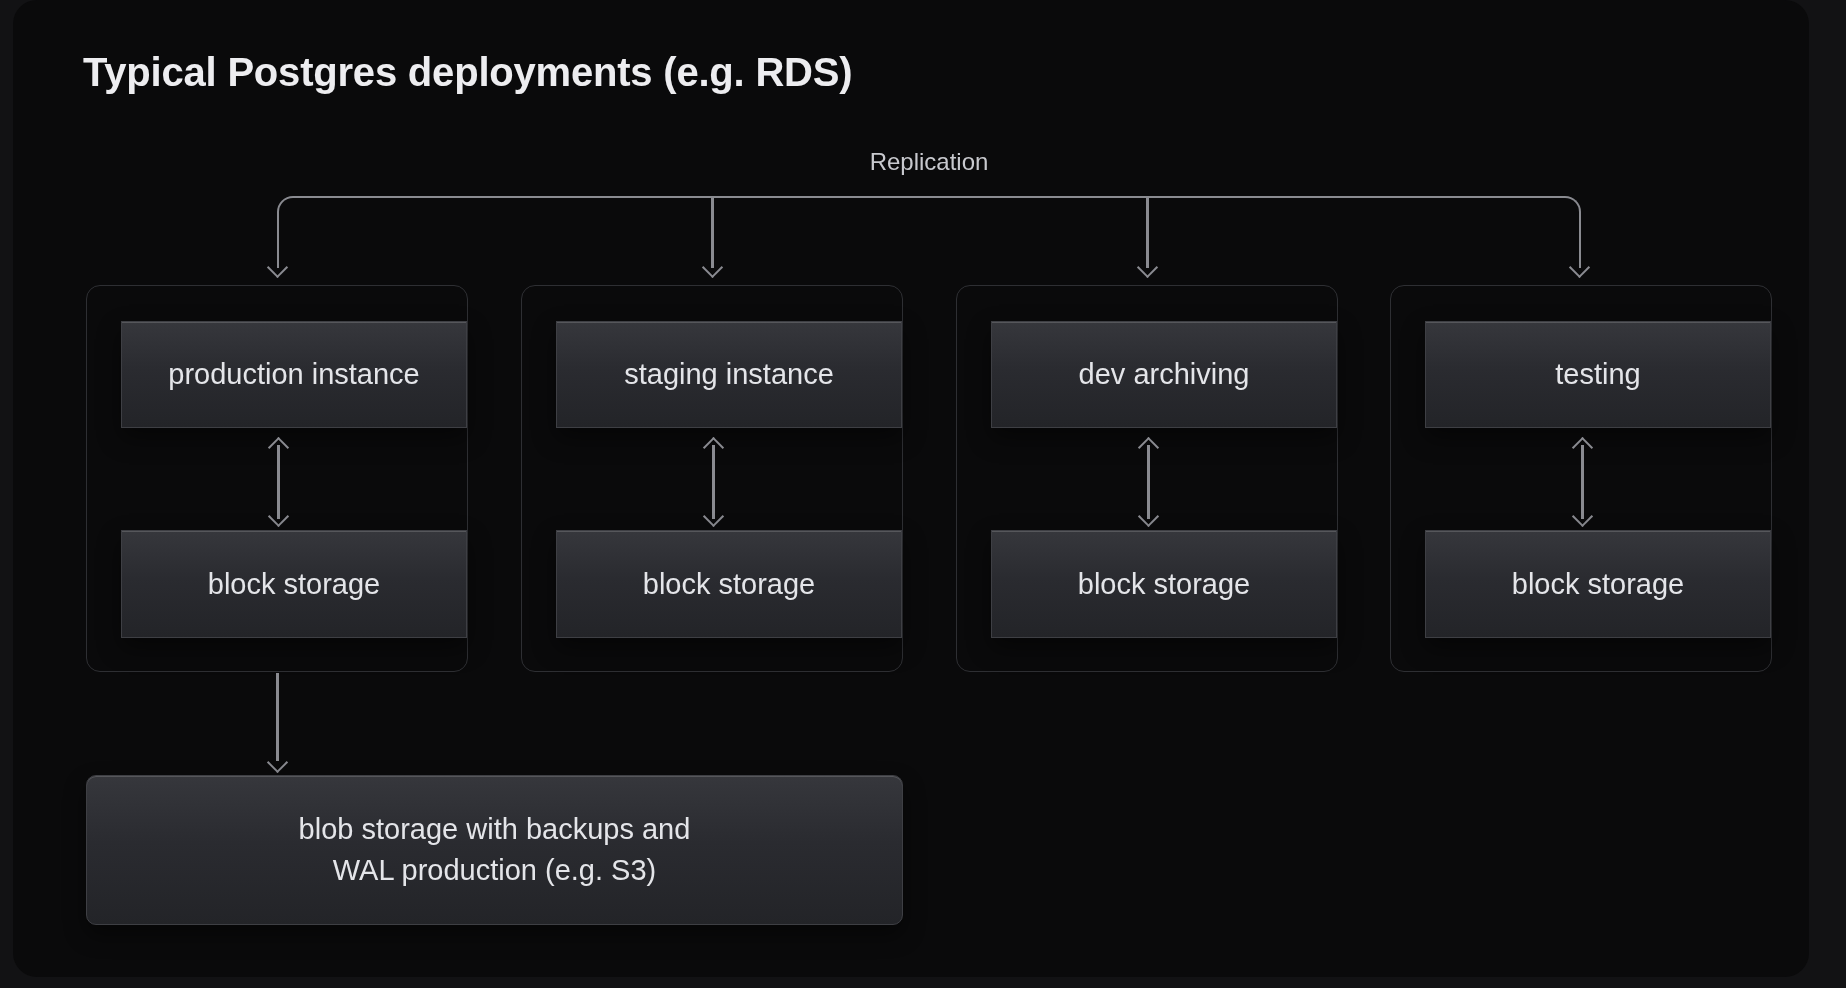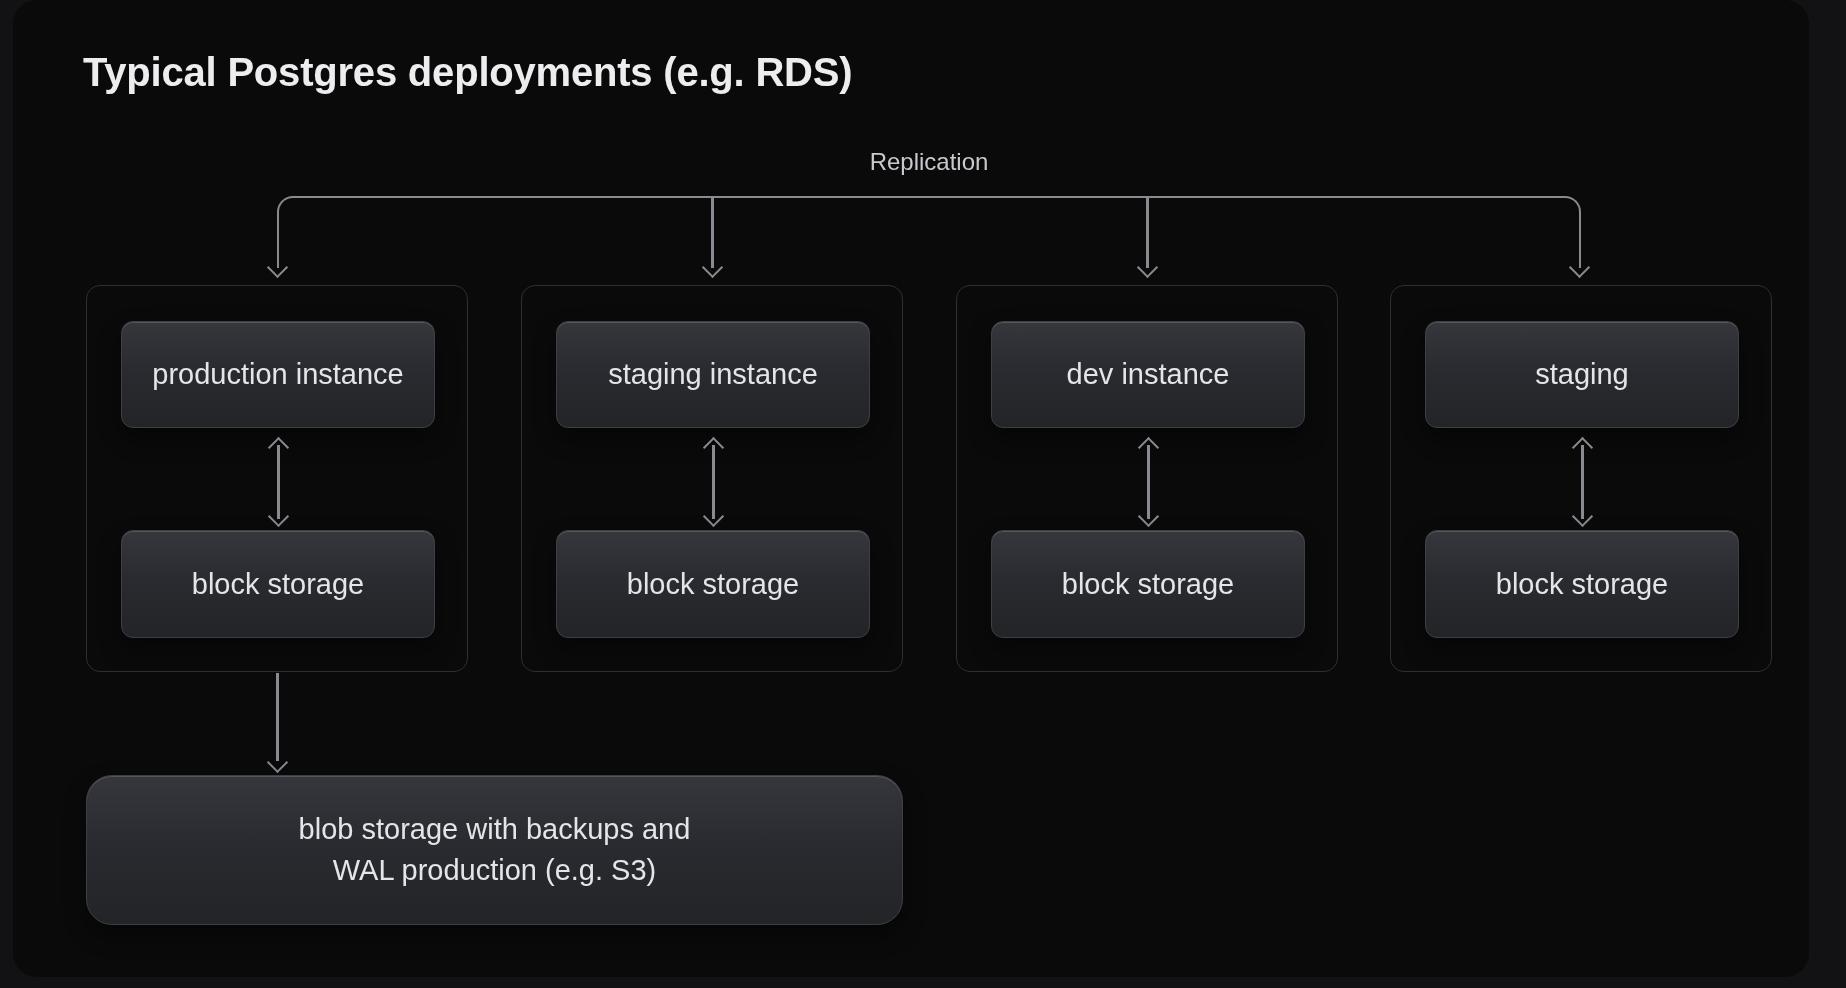--- a/index.html
+++ b/index.html
@@ -70,22 +70,22 @@
   .group{
     position:absolute;
     top:285px;
     width:382px; height:387px;
     border:1.5px solid var(--group-border);
     border-radius:14px;
     background:transparent;
   }
   .node{
     position:absolute;
-    left:34px; width:314px; height:107px;
-    border-radius:12px;
+    left:34px; width:346px; height:107px;
+    border-radius:0;
     background:linear-gradient(180deg, var(--node-top) 0%, var(--node-mid) 45%, var(--node-bottom) 100%);
     border:1px solid #3e3f44;
     box-shadow: inset 0 1px 0 rgba(255,255,255,0.16), 0 10px 22px rgba(0,0,0,0.45);
     display:flex; align-items:center; justify-content:center;
     color:var(--label-text);
     font-size:29px;
   }
   .node.instance{ top:35px; }
   .node.storage{ top:244px; height:108px; }
 
@@ -110,21 +110,21 @@
     position:absolute; left:7px; top:0;
     width:2.5px; height:88px;
     background:var(--line);
   }
   .blob-arrow .chev.down{ bottom:3px; left:1px; }
 
   .blob{
     position:absolute;
     left:73px; top:775px;
     width:817px; height:150px;
-    border-radius:26px;
+    border-radius:10px;
     background:linear-gradient(180deg, var(--node-top) 0%, var(--node-mid) 45%, var(--node-bottom) 100%);
     border:1px solid #3e3f44;
     box-shadow: inset 0 1px 0 rgba(255,255,255,0.16), 0 10px 22px rgba(0,0,0,0.45);
     display:flex; flex-direction:column;
     align-items:center; justify-content:center;
     color:var(--label-text);
     font-size:29px;
     line-height:41px;
     text-align:center;
   }
@@ -160,31 +160,31 @@
     <div class="node instance">staging instance</div>
     <div class="varrow">
       <div class="chev up"></div>
       <div class="vline"></div>
       <div class="chev down"></div>
     </div>
     <div class="node storage">block storage</div>
   </div>
 
   <div class="group" style="left:943px;">
-    <div class="node instance">dev instance</div>
+    <div class="node instance">dev archiving</div>
     <div class="varrow">
       <div class="chev up"></div>
       <div class="vline"></div>
       <div class="chev down"></div>
     </div>
     <div class="node storage">block storage</div>
   </div>
 
   <div class="group" style="left:1377px;">
-    <div class="node instance">staging</div>
+    <div class="node instance">testing</div>
     <div class="varrow">
       <div class="chev up"></div>
       <div class="vline"></div>
       <div class="chev down"></div>
     </div>
     <div class="node storage">block storage</div>
   </div>
 
   <div class="blob-arrow">
     <div class="vline"></div>

